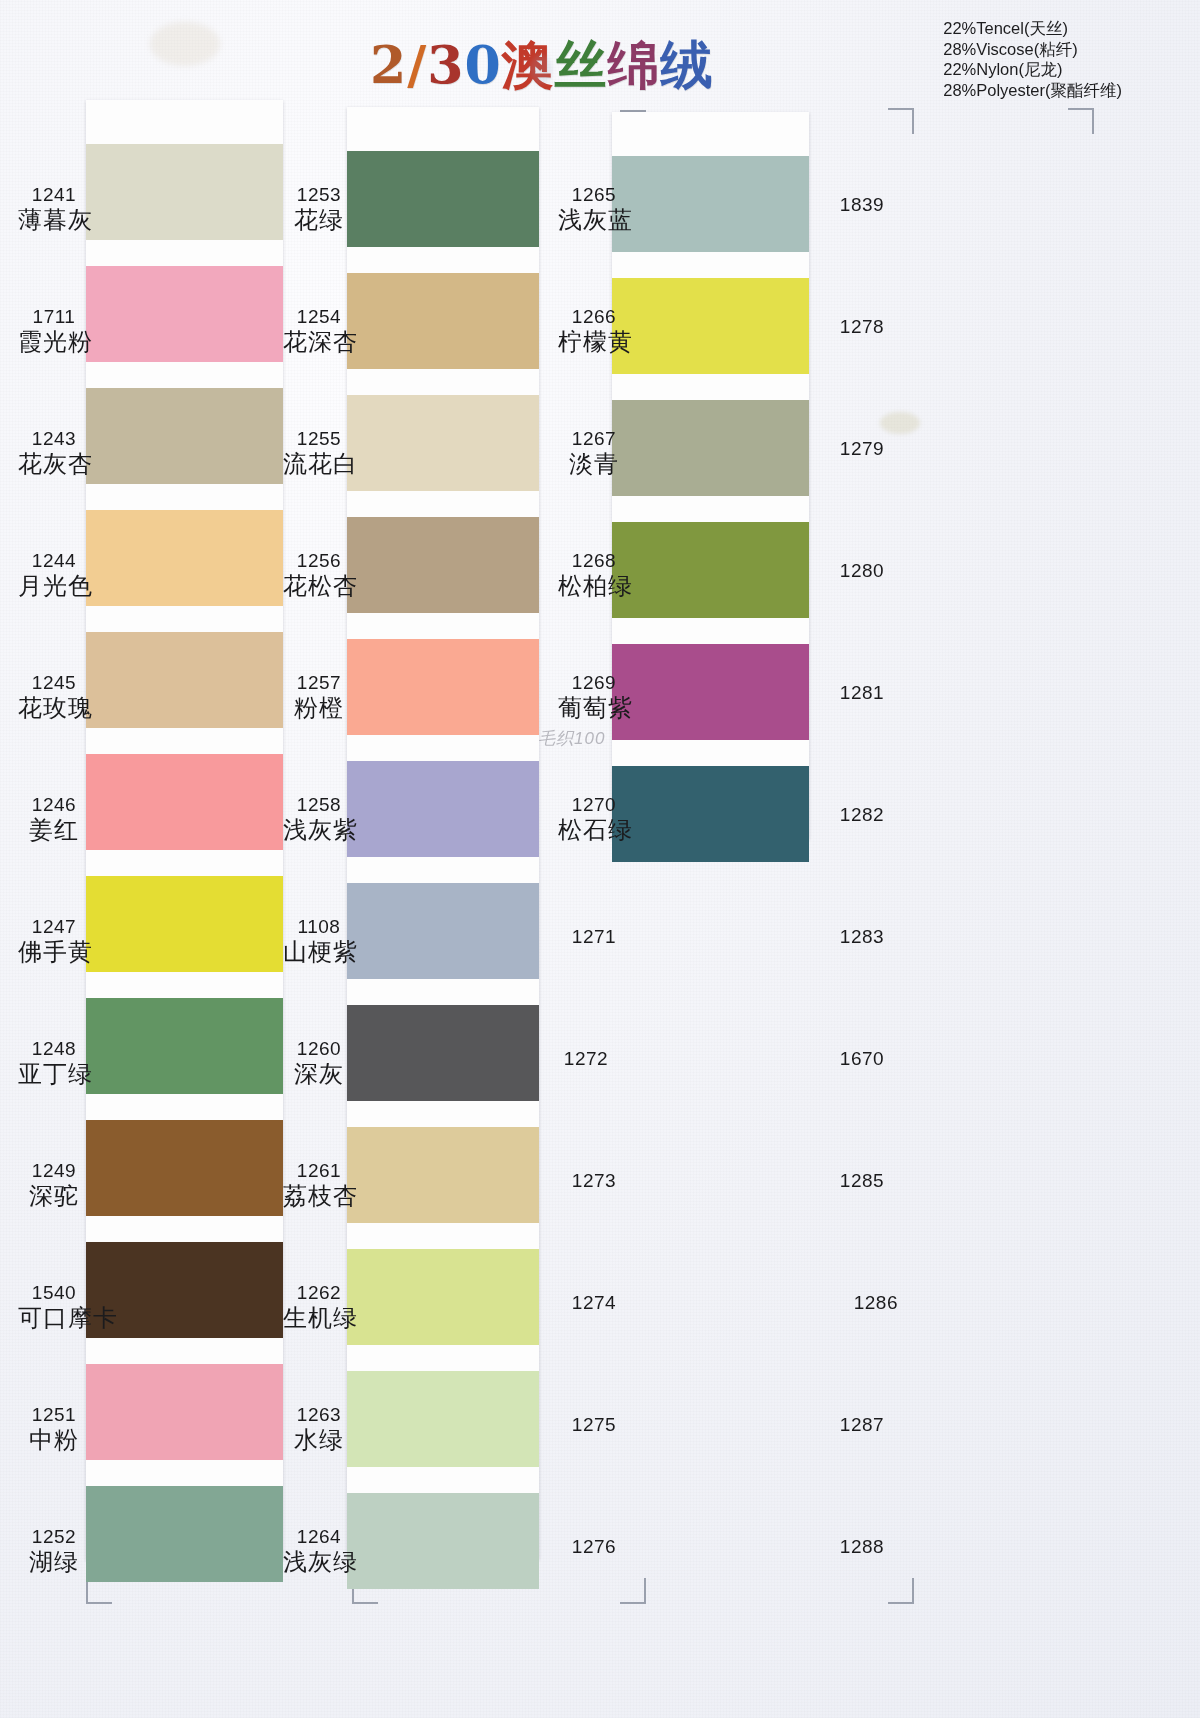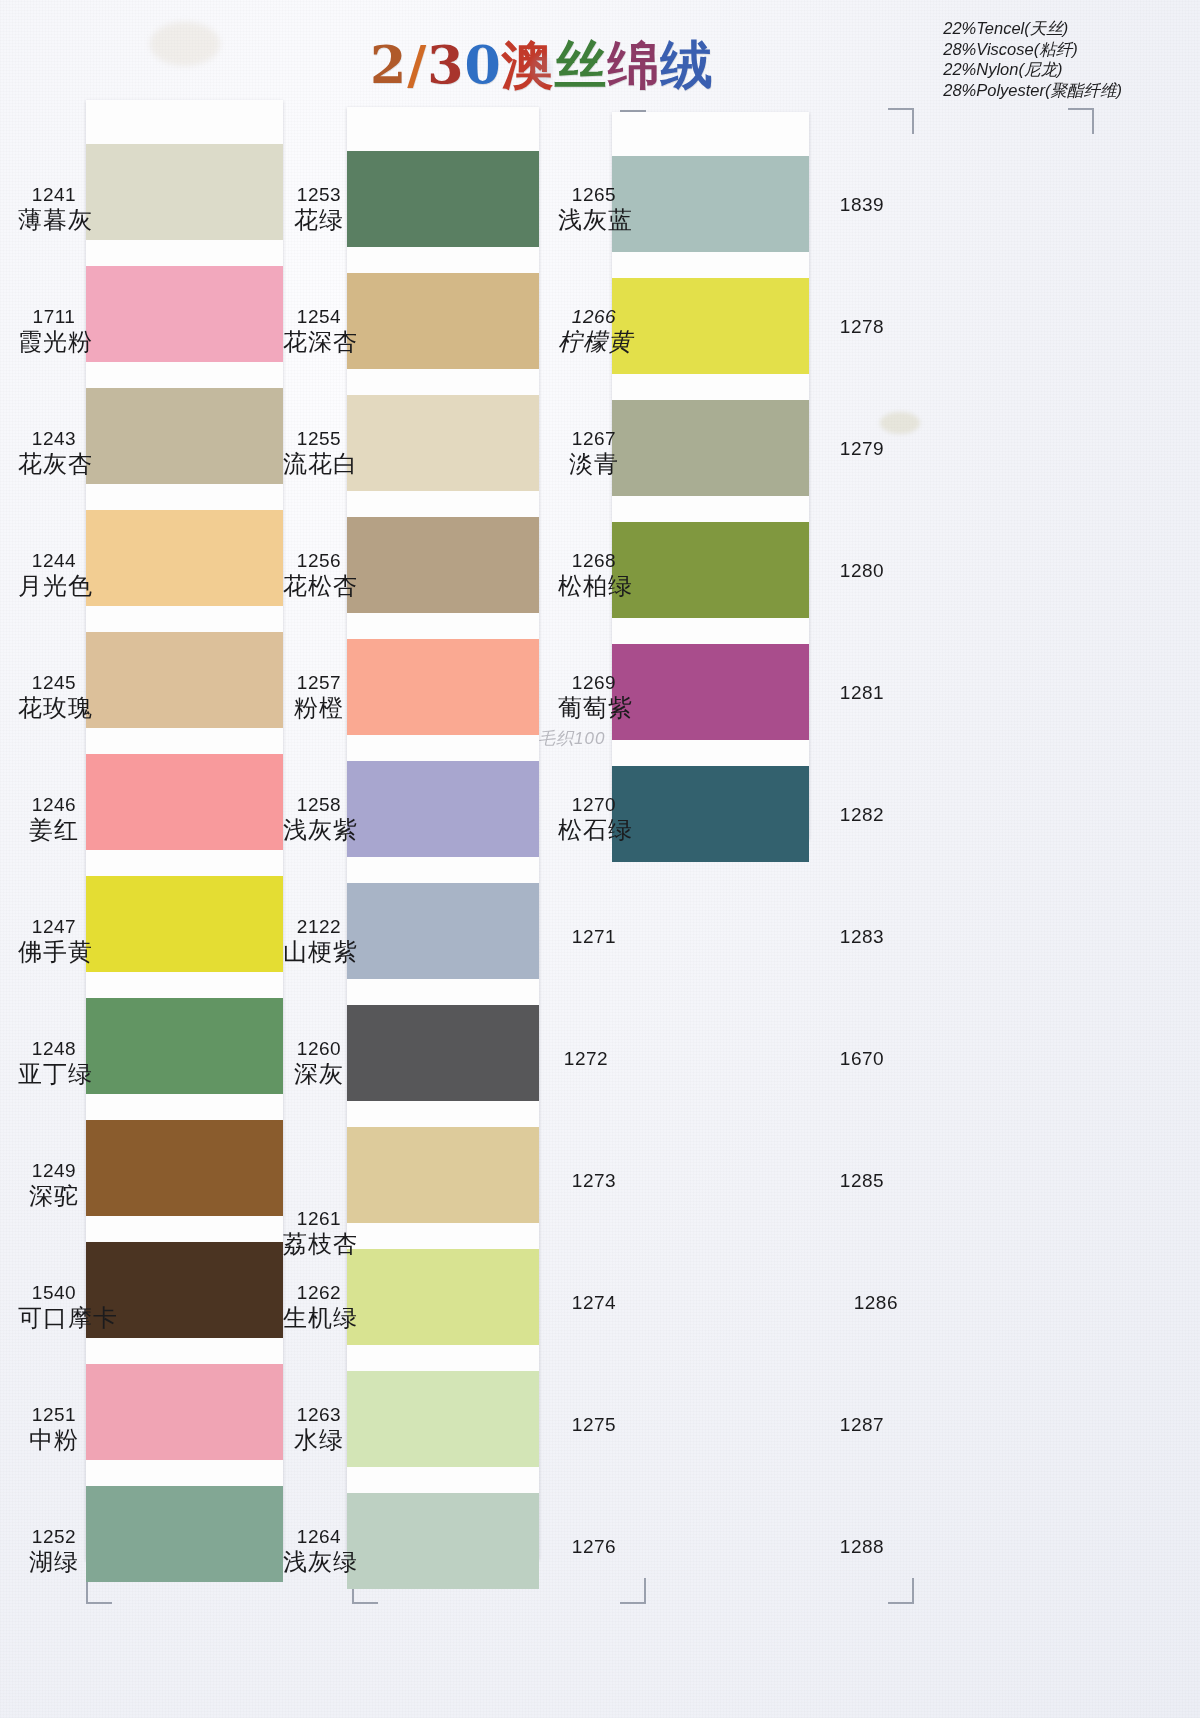--- a/index.html
+++ b/index.html
@@ -41,21 +41,20 @@
   
   #composition {
     position: absolute;
     right: 78px;
     top: 18px;
     text-align: left;
     font-size: 16.5px;
     line-height: 20.5px;
     color: #1d1d1f;
     font-family: "Liberation Sans", "DejaVu Sans", sans-serif;
-    font-style: italic;
   }
   #composition div { white-space: nowrap; }
 
   
   .crop { position: absolute; width: 26px; height: 26px; }
   .crop.tl { border-left: 2px solid #9aa0ad; border-top: 2px solid #9aa0ad; }
   .crop.tr { border-right: 2px solid #9aa0ad; border-top: 2px solid #9aa0ad; }
   .crop.bl { border-left: 2px solid #9aa0ad; border-bottom: 2px solid #9aa0ad; }
   .crop.br { border-right: 2px solid #9aa0ad; border-bottom: 2px solid #9aa0ad; }
 
@@ -238,48 +237,48 @@
     </div>
     <div class="label" style="left: 283px; top: 672px; width: 72px;">
       <div class="code">1257</div>
       <div class="name">粉橙</div>
     </div>
     <div class="label" style="left: 283px; top: 794px; width: 72px;">
       <div class="code">1258</div>
       <div class="name">浅灰紫</div>
     </div>
     <div class="label" style="left: 283px; top: 916px; width: 72px;">
-      <div class="code">2122</div>
+      <div class="code">1108</div>
       <div class="name">山梗紫</div>
     </div>
     <div class="label" style="left: 283px; top: 1038px; width: 72px;">
       <div class="code">1260</div>
       <div class="name">深灰</div>
     </div>
-    <div class="label" style="left: 283px; top: 1160px; width: 72px; margin-top: 48px;">
+    <div class="label" style="left: 283px; top: 1160px; width: 72px;">
       <div class="code">1261</div>
       <div class="name">荔枝杏</div>
     </div>
     <div class="label" style="left: 283px; top: 1282px; width: 72px; text-align: center;">
       <div class="code">1262</div>
       <div class="name">生机绿</div>
     </div>
     <div class="label" style="left: 283px; top: 1404px; width: 72px;">
       <div class="code">1263</div>
       <div class="name">水绿</div>
     </div>
     <div class="label" style="left: 283px; top: 1526px; width: 72px;">
       <div class="code">1264</div>
       <div class="name">浅灰绿</div>
     </div>
     <div class="label" style="left: 558px; top: 184px; width: 72px;">
       <div class="code">1265</div>
       <div class="name">浅灰蓝</div>
     </div>
-    <div class="label" style="left: 558px; top: 306px; width: 72px; font-style: italic;">
+    <div class="label" style="left: 558px; top: 306px; width: 72px;">
       <div class="code">1266</div>
       <div class="name">柠檬黄</div>
     </div>
     <div class="label" style="left: 558px; top: 428px; width: 72px;">
       <div class="code">1267</div>
       <div class="name">淡青</div>
     </div>
     <div class="label" style="left: 558px; top: 550px; width: 72px;">
       <div class="code">1268</div>
       <div class="name">松柏绿</div>

